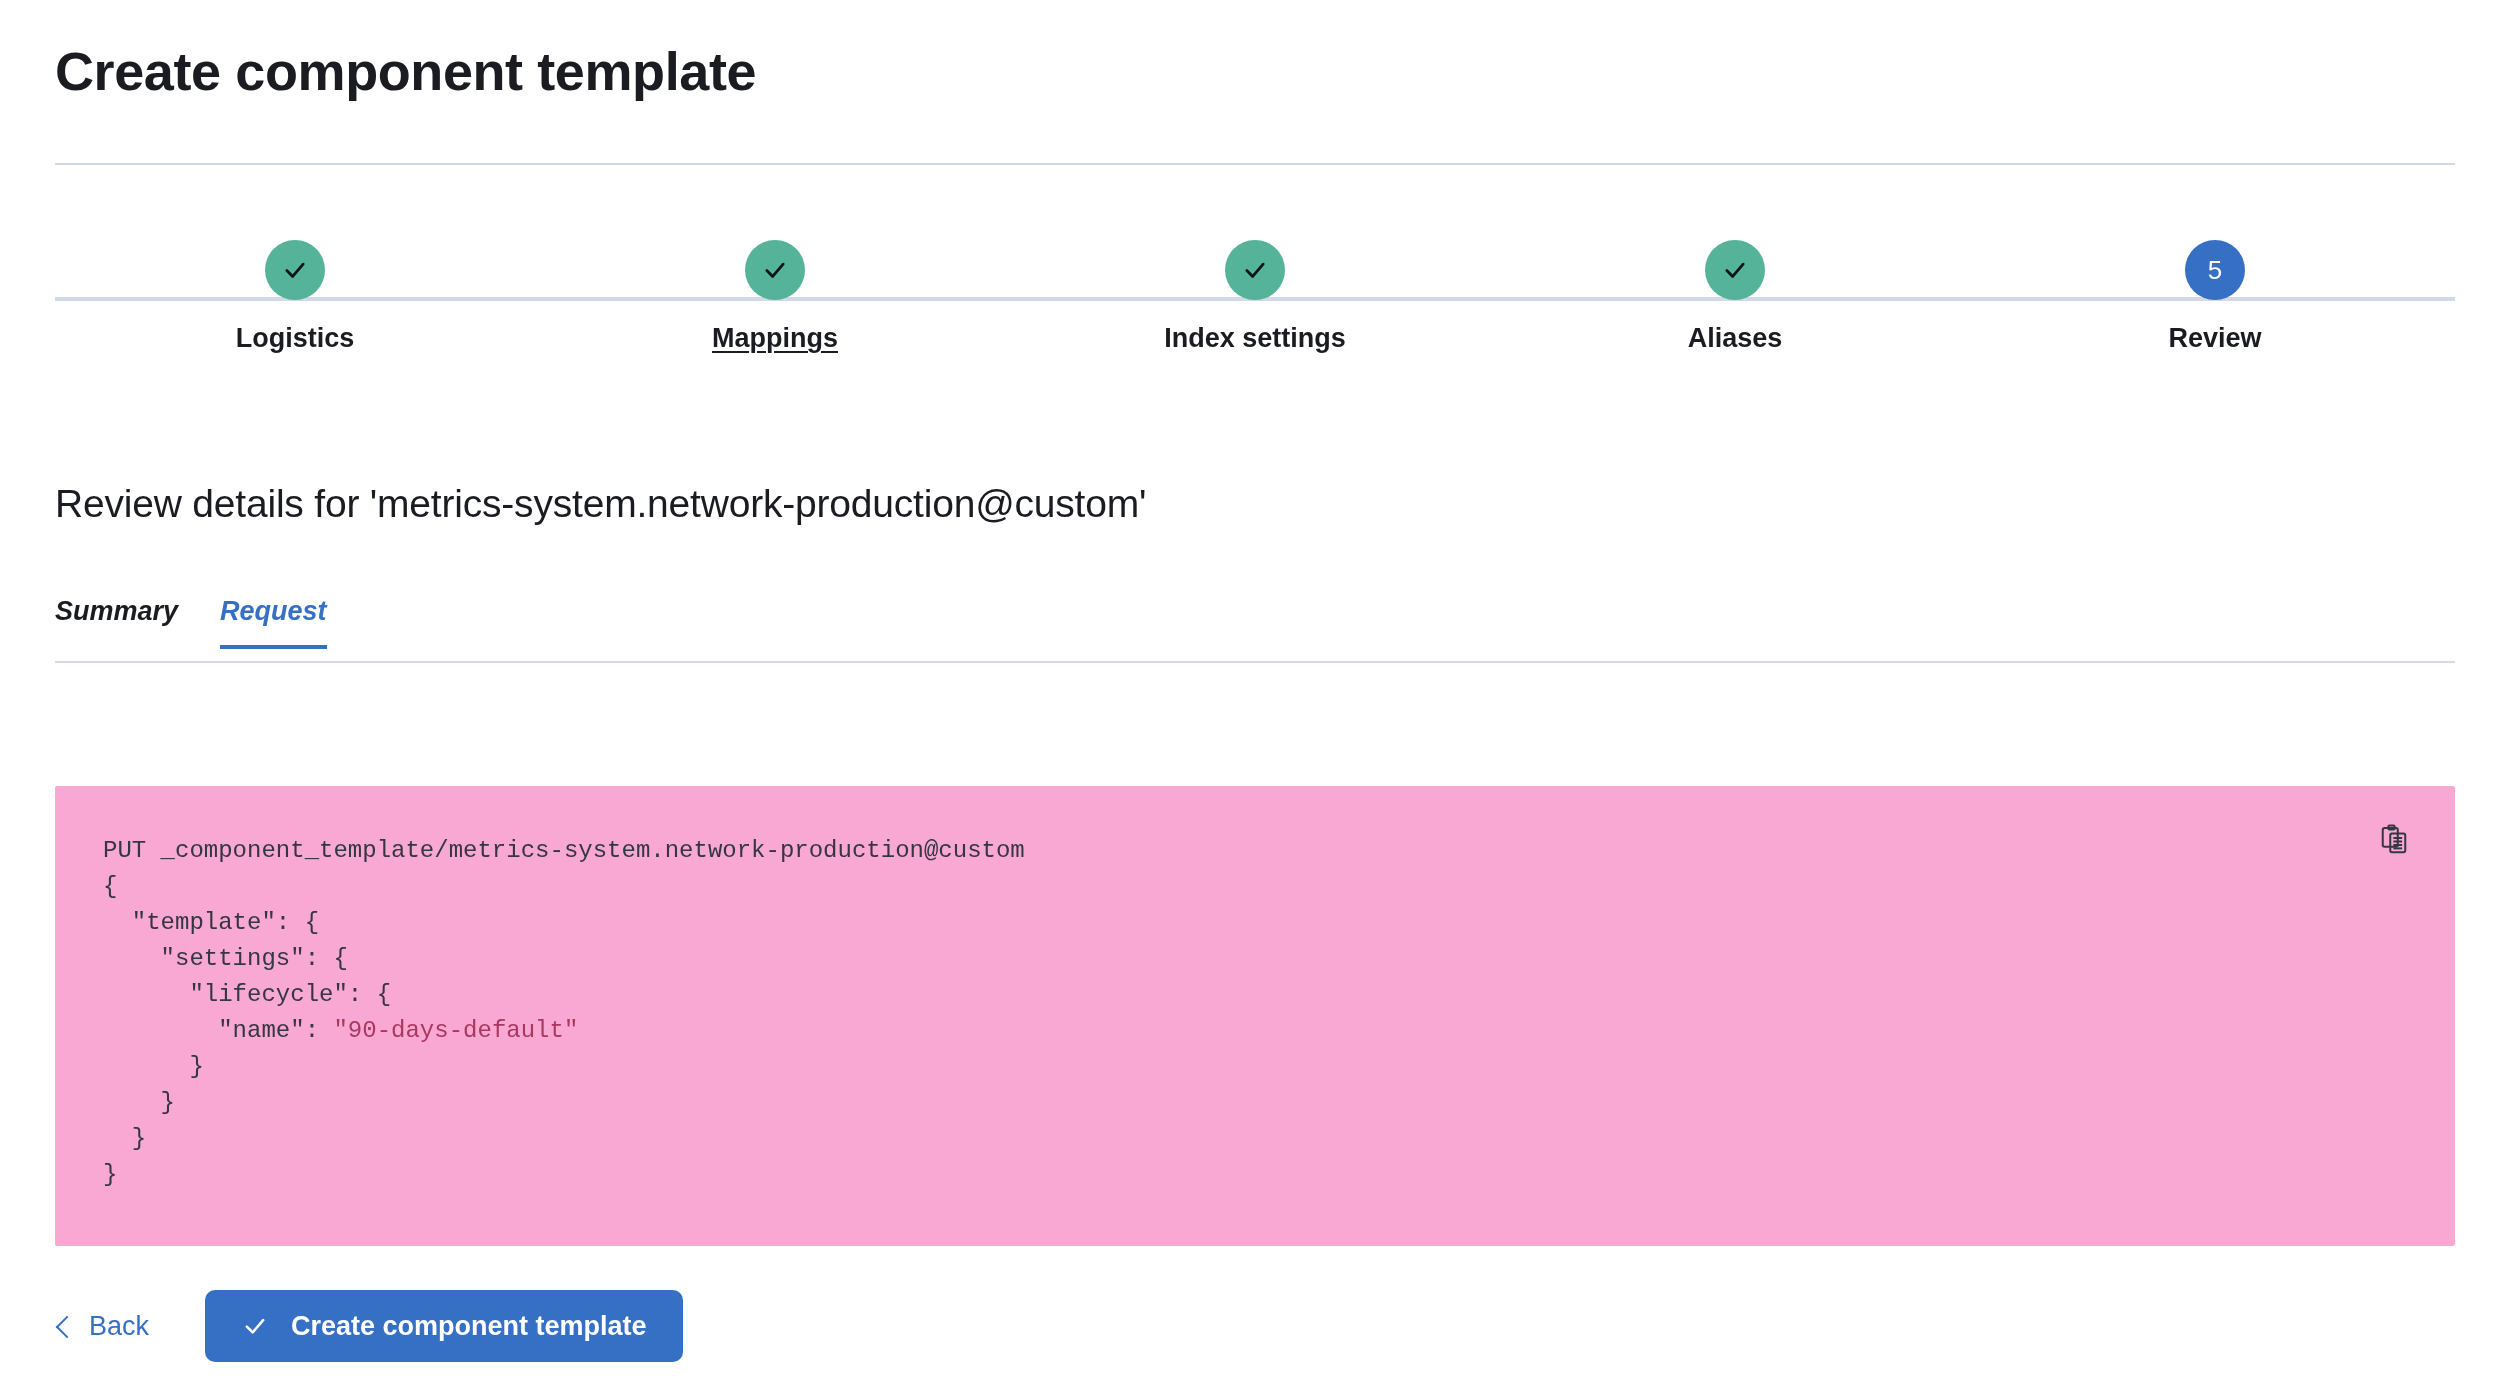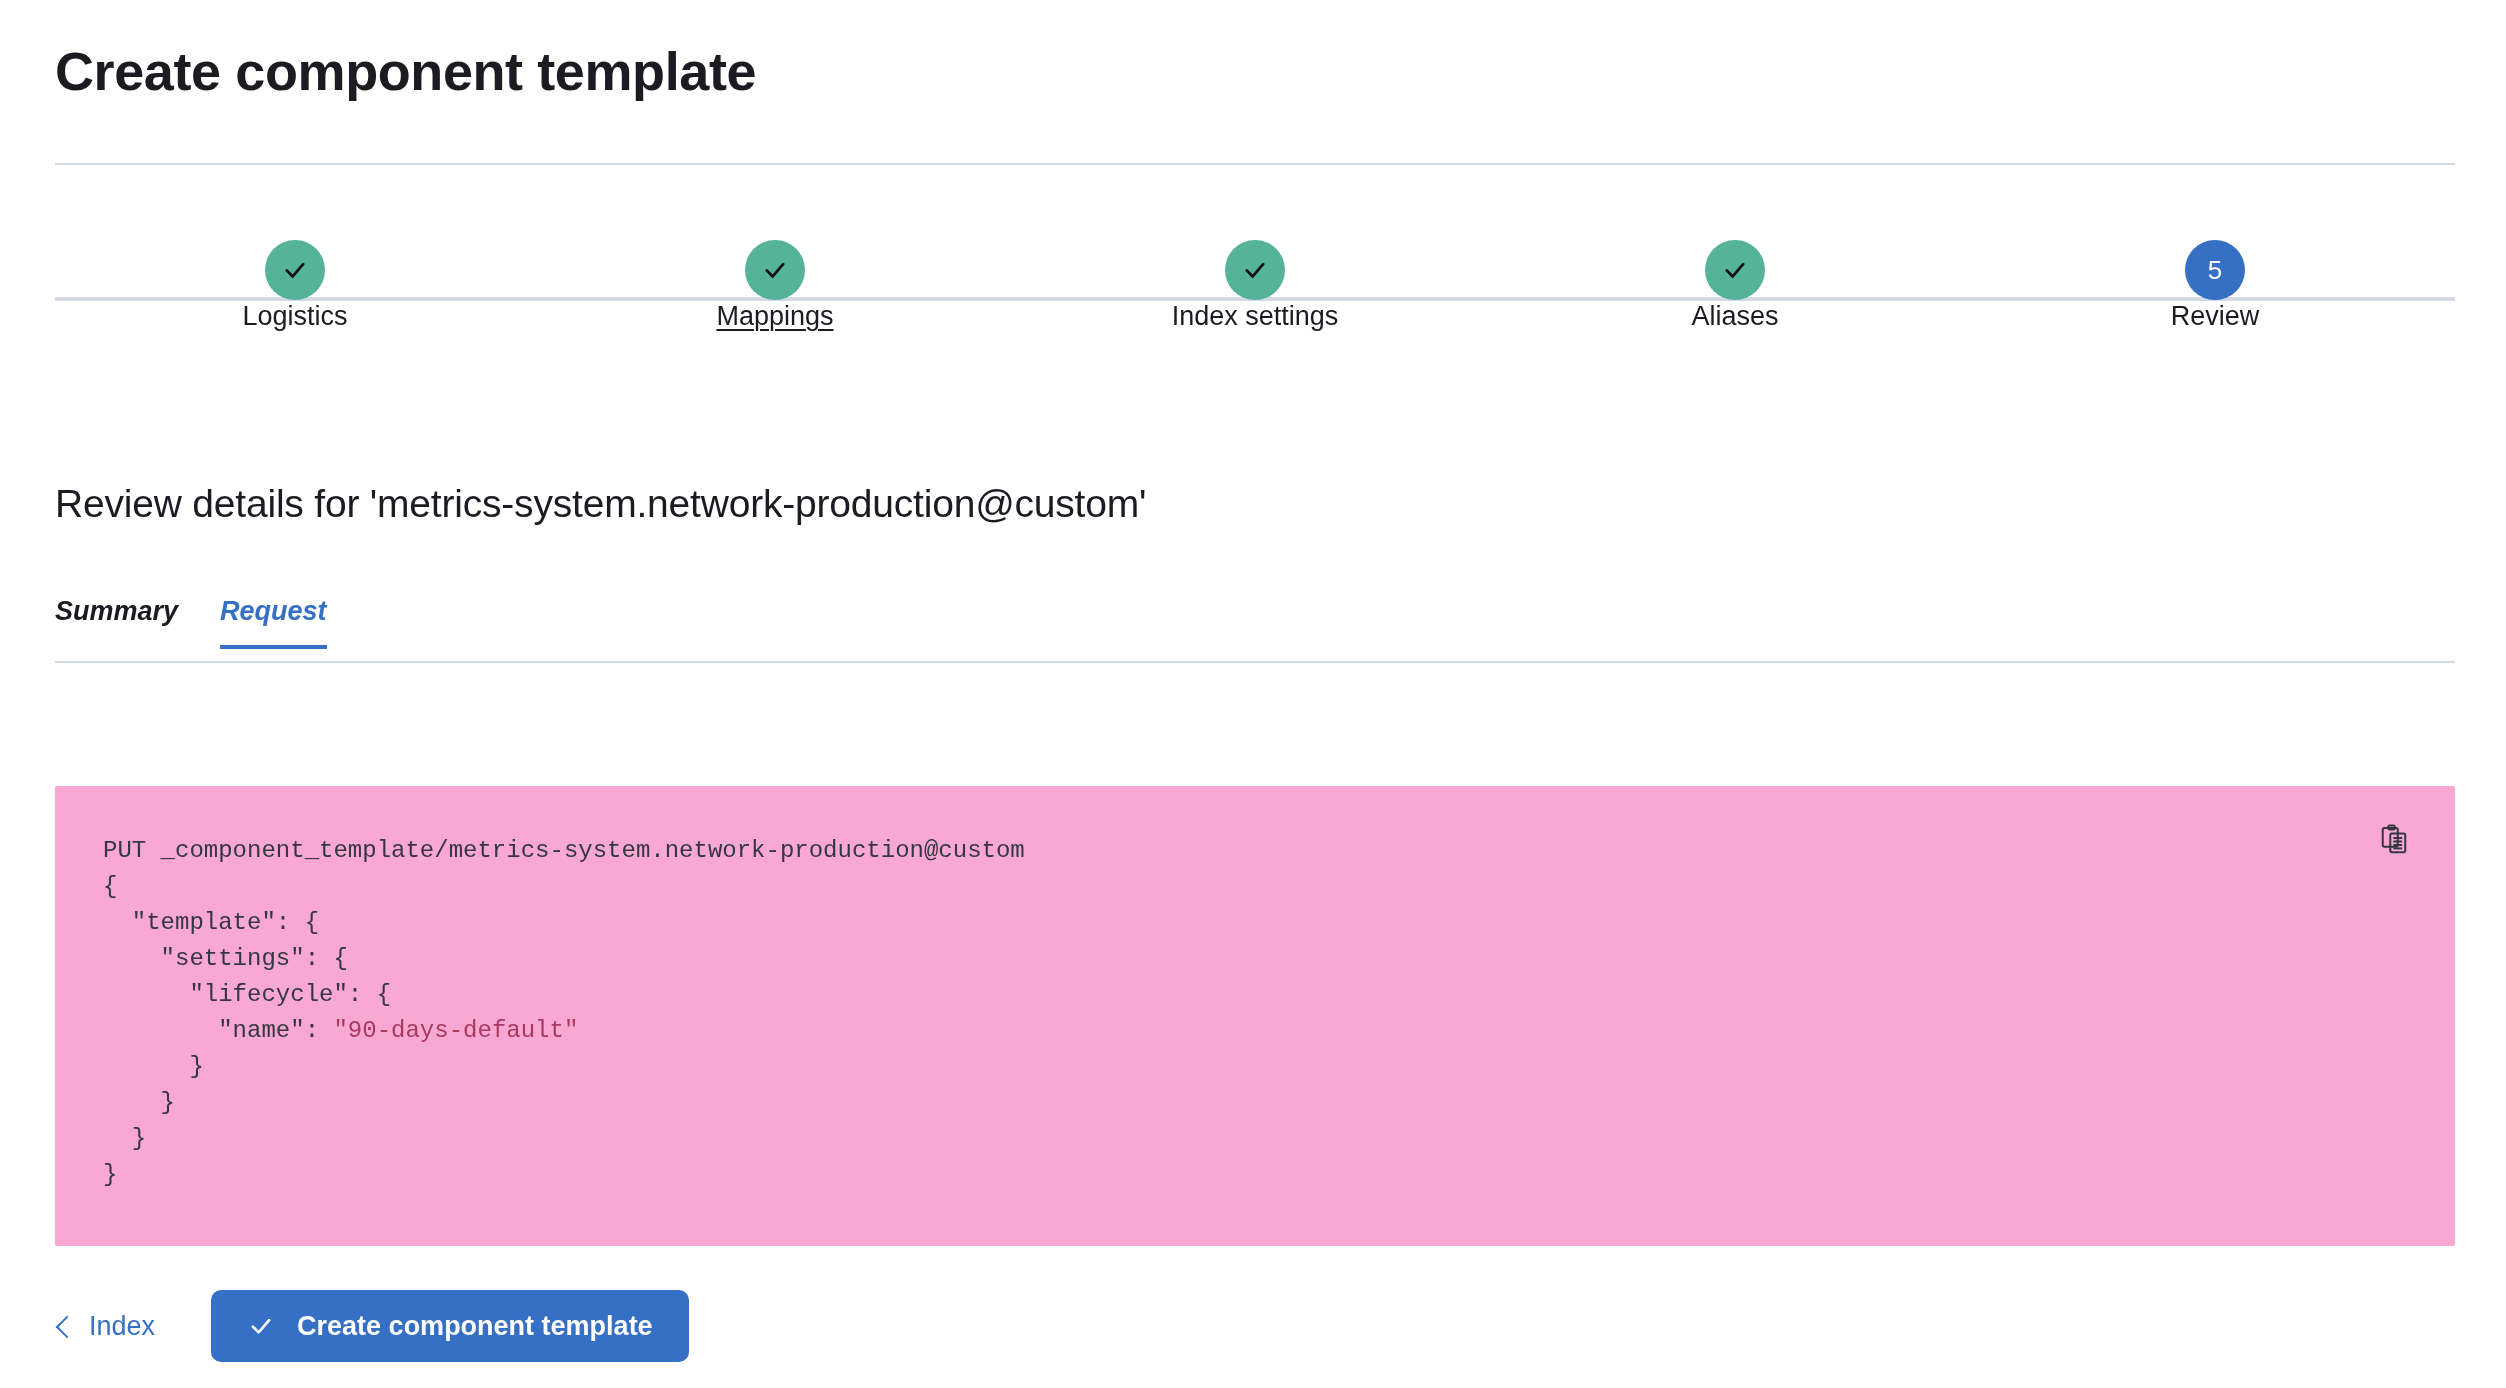--- a/index.html
+++ b/index.html
@@ -105,22 +105,23 @@
   }
 
   .step-number {
     color: #ffffff;
     font-size: 26px;
     font-weight: 500;
     line-height: 1;
   }
 
   .step-label {
+    margin-top: 22px;
     font-size: 27px;
-    font-weight: 400;
+    font-weight: 700;
     color: #1a1c21;
     white-space: nowrap;
     line-height: 32px;
   }
 
   .step-label.hovered {
     text-decoration: underline;
     text-underline-offset: 4px;
     text-decoration-thickness: 2px;
   }
@@ -398,21 +399,21 @@
         <line x1="11.5" y1="14" x2="18.5" y2="14"></line>
         <line x1="11.5" y1="16.8" x2="18.5" y2="16.8"></line>
         <line x1="11.5" y1="19.5" x2="18.5" y2="19.5"></line>
       </svg>
     </button>
   </div>
 
   <div class="actions">
     <button class="back-link">
       <span class="chev"></span>
-      <span>Index</span>
+      <span>Back</span>
     </button>
     <button class="primary-btn">
       <svg viewBox="0 0 24 24">
           <path d="M5 12.5 L10 17.5 L19 7"></path>
         </svg>
       <span>Create component template</span>
     </button>
   </div>
 
 </div>

